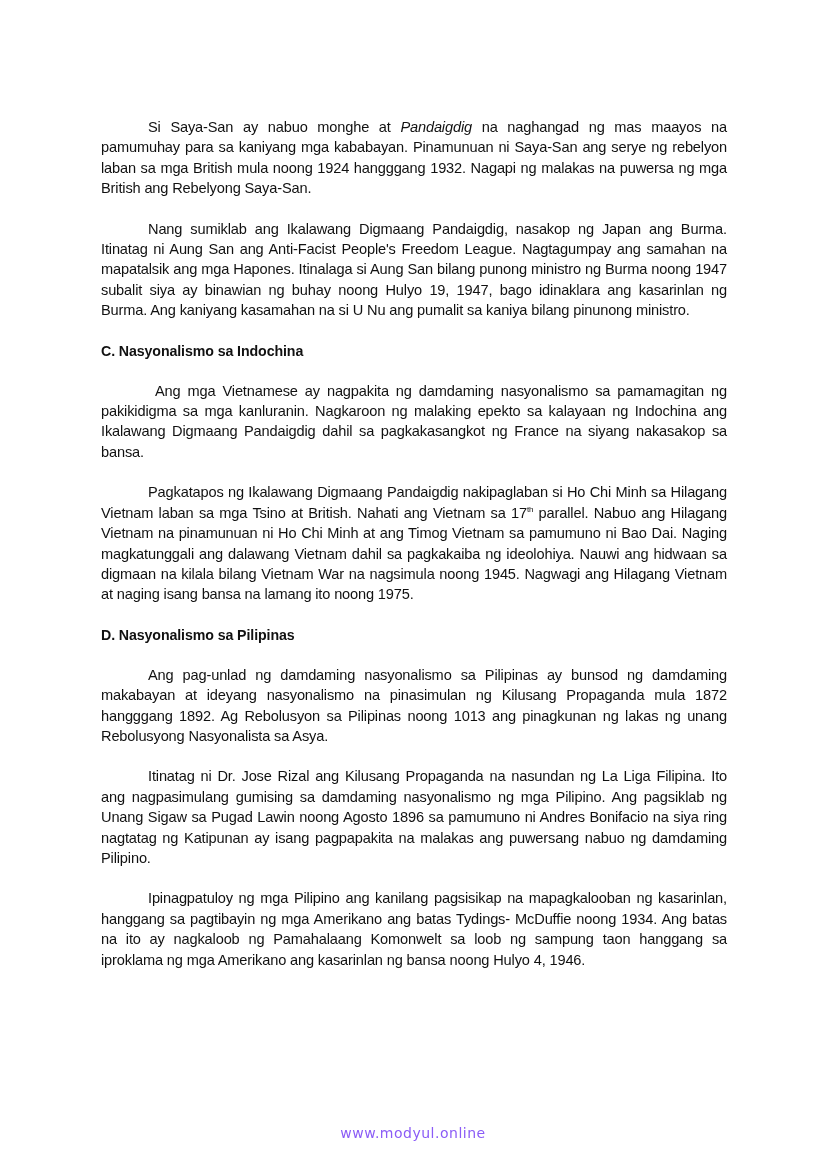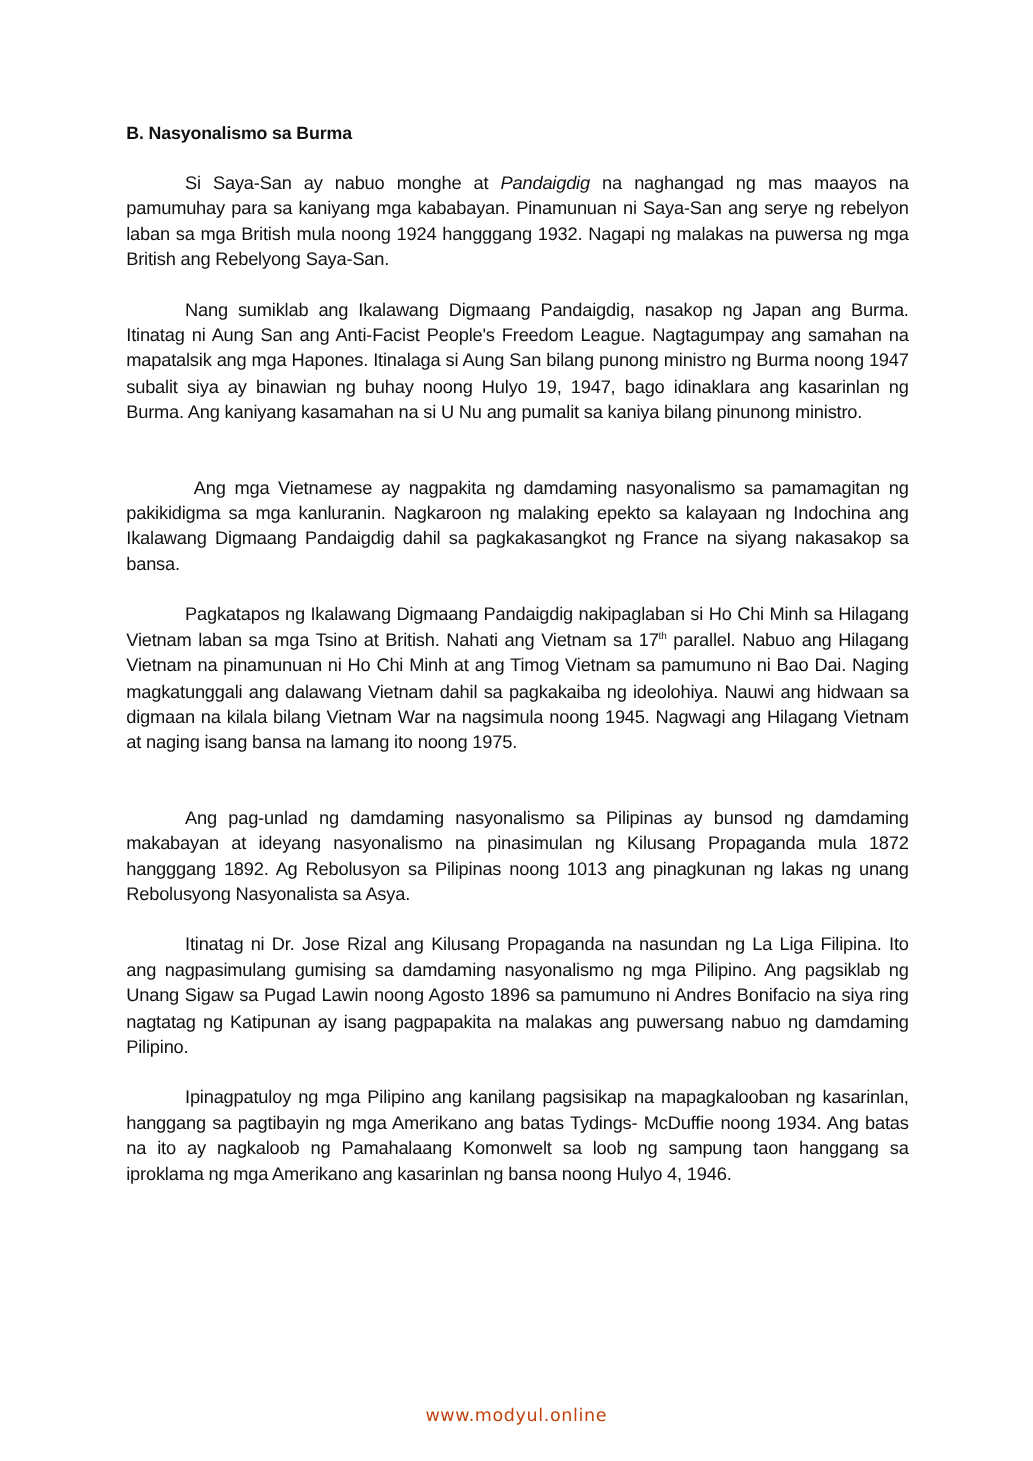--- a/index.html
+++ b/index.html
@@ -46,50 +46,51 @@
     .gap-h { height: 20px; }
     .gap-p { height: 20px; }
     .gap-s { height: 20px; }
     .footer {
       position: absolute;
       left: 0;
       width: 826px;
       top: 1125px;
       text-align: center;
       font-size: 14px;
-      color: #c2410c;
+      color: #8b5cf6;
       letter-spacing: 0.5px;
       font-family: "DejaVu Sans", sans-serif;
     }
   </style>
 </head>
 <body>
 
 <div class="page">
 
   <div class="section">
-    <h2 class="heading">B. Nasyonalismo sa Burma</h2>
     <div class="gap-h"></div>
     <p class="para"><span>Si Saya-San ay nabuo monghe at </span><em>Pandaigdig</em><span> na naghangad ng mas maayos na pamumuhay para sa kaniyang mga kababayan. Pinamunuan ni Saya-San ang serye ng rebelyon laban sa mga British mula noong 1924 hangggang 1932. Nagapi ng malakas na puwersa ng mga British ang Rebelyong Saya-San.</span></p>
     <div class="gap-p"></div>
     <p class="para">Nang sumiklab ang Ikalawang Digmaang Pandaigdig, nasakop ng Japan ang Burma. Itinatag ni Aung San ang Anti-Facist People's Freedom League.  Nagtagumpay ang samahan na mapatalsik ang mga Hapones. Itinalaga si Aung San bilang punong ministro ng Burma noong 1947 subalit siya ay binawian ng buhay noong Hulyo 19, 1947, bago idinaklara ang kasarinlan ng Burma. Ang kaniyang kasamahan na si U Nu ang pumalit sa kaniya bilang pinunong ministro.</p>
   </div>
 
   <div class="gap-s"></div>
 
   <div class="section">
+    <h2 class="heading">C. Nasyonalismo sa Indochina</h2>
     <div class="gap-h"></div>
     <p class="para" style="white-space: pre-wrap;"> Ang mga Vietnamese ay nagpakita ng damdaming nasyonalismo sa pamamagitan ng pakikidigma sa mga kanluranin. Nagkaroon ng malaking epekto sa kalayaan ng Indochina ang Ikalawang Digmaang Pandaigdig dahil sa pagkakasangkot ng France na siyang nakasakop sa bansa.</p>
     <div class="gap-p"></div>
     <p class="para"><span>Pagkatapos ng Ikalawang Digmaang Pandaigdig nakipaglaban si Ho Chi Minh sa Hilagang Vietnam laban sa mga Tsino at British. Nahati ang Vietnam sa 17</span><sup>th</sup><span> parallel. Nabuo ang Hilagang Vietnam na pinamunuan ni Ho Chi Minh at ang Timog Vietnam sa pamumuno ni Bao Dai. Naging magkatunggali ang dalawang Vietnam dahil sa pagkakaiba ng ideolohiya. Nauwi ang hidwaan sa digmaan na kilala bilang Vietnam War na nagsimula noong 1945. Nagwagi ang Hilagang Vietnam at naging isang bansa na lamang ito noong 1975.</span></p>
   </div>
 
   <div class="gap-s"></div>
 
   <div class="section">
+    <h2 class="heading">D. Nasyonalismo sa Pilipinas</h2>
     <div class="gap-h"></div>
     <p class="para">Ang pag-unlad ng damdaming nasyonalismo sa Pilipinas ay bunsod ng damdaming makabayan at  ideyang nasyonalismo na pinasimulan ng Kilusang Propaganda mula 1872 hangggang 1892. Ag Rebolusyon sa Pilipinas noong 1013 ang pinagkunan ng lakas ng unang Rebolusyong Nasyonalista sa Asya.</p>
     <div class="gap-p"></div>
     <p class="para">Itinatag ni Dr. Jose Rizal ang Kilusang Propaganda na nasundan ng La Liga Filipina. Ito ang nagpasimulang gumising sa damdaming nasyonalismo ng mga Pilipino.  Ang pagsiklab ng Unang Sigaw sa Pugad Lawin noong Agosto 1896 sa pamumuno ni Andres Bonifacio na siya ring nagtatag ng Katipunan  ay isang pagpapakita na malakas ang puwersang nabuo ng damdaming Pilipino.</p>
     <div class="gap-p"></div>
     <p class="para">Ipinagpatuloy ng mga Pilipino ang kanilang pagsisikap na mapagkalooban ng kasarinlan, hanggang sa pagtibayin ng mga Amerikano ang batas Tydings- McDuffie noong 1934. Ang batas na ito ay nagkaloob ng Pamahalaang Komonwelt sa loob ng sampung taon hanggang sa iproklama ng mga Amerikano ang kasarinlan ng bansa noong Hulyo 4, 1946.</p>
   </div>
 
 </div>
 

